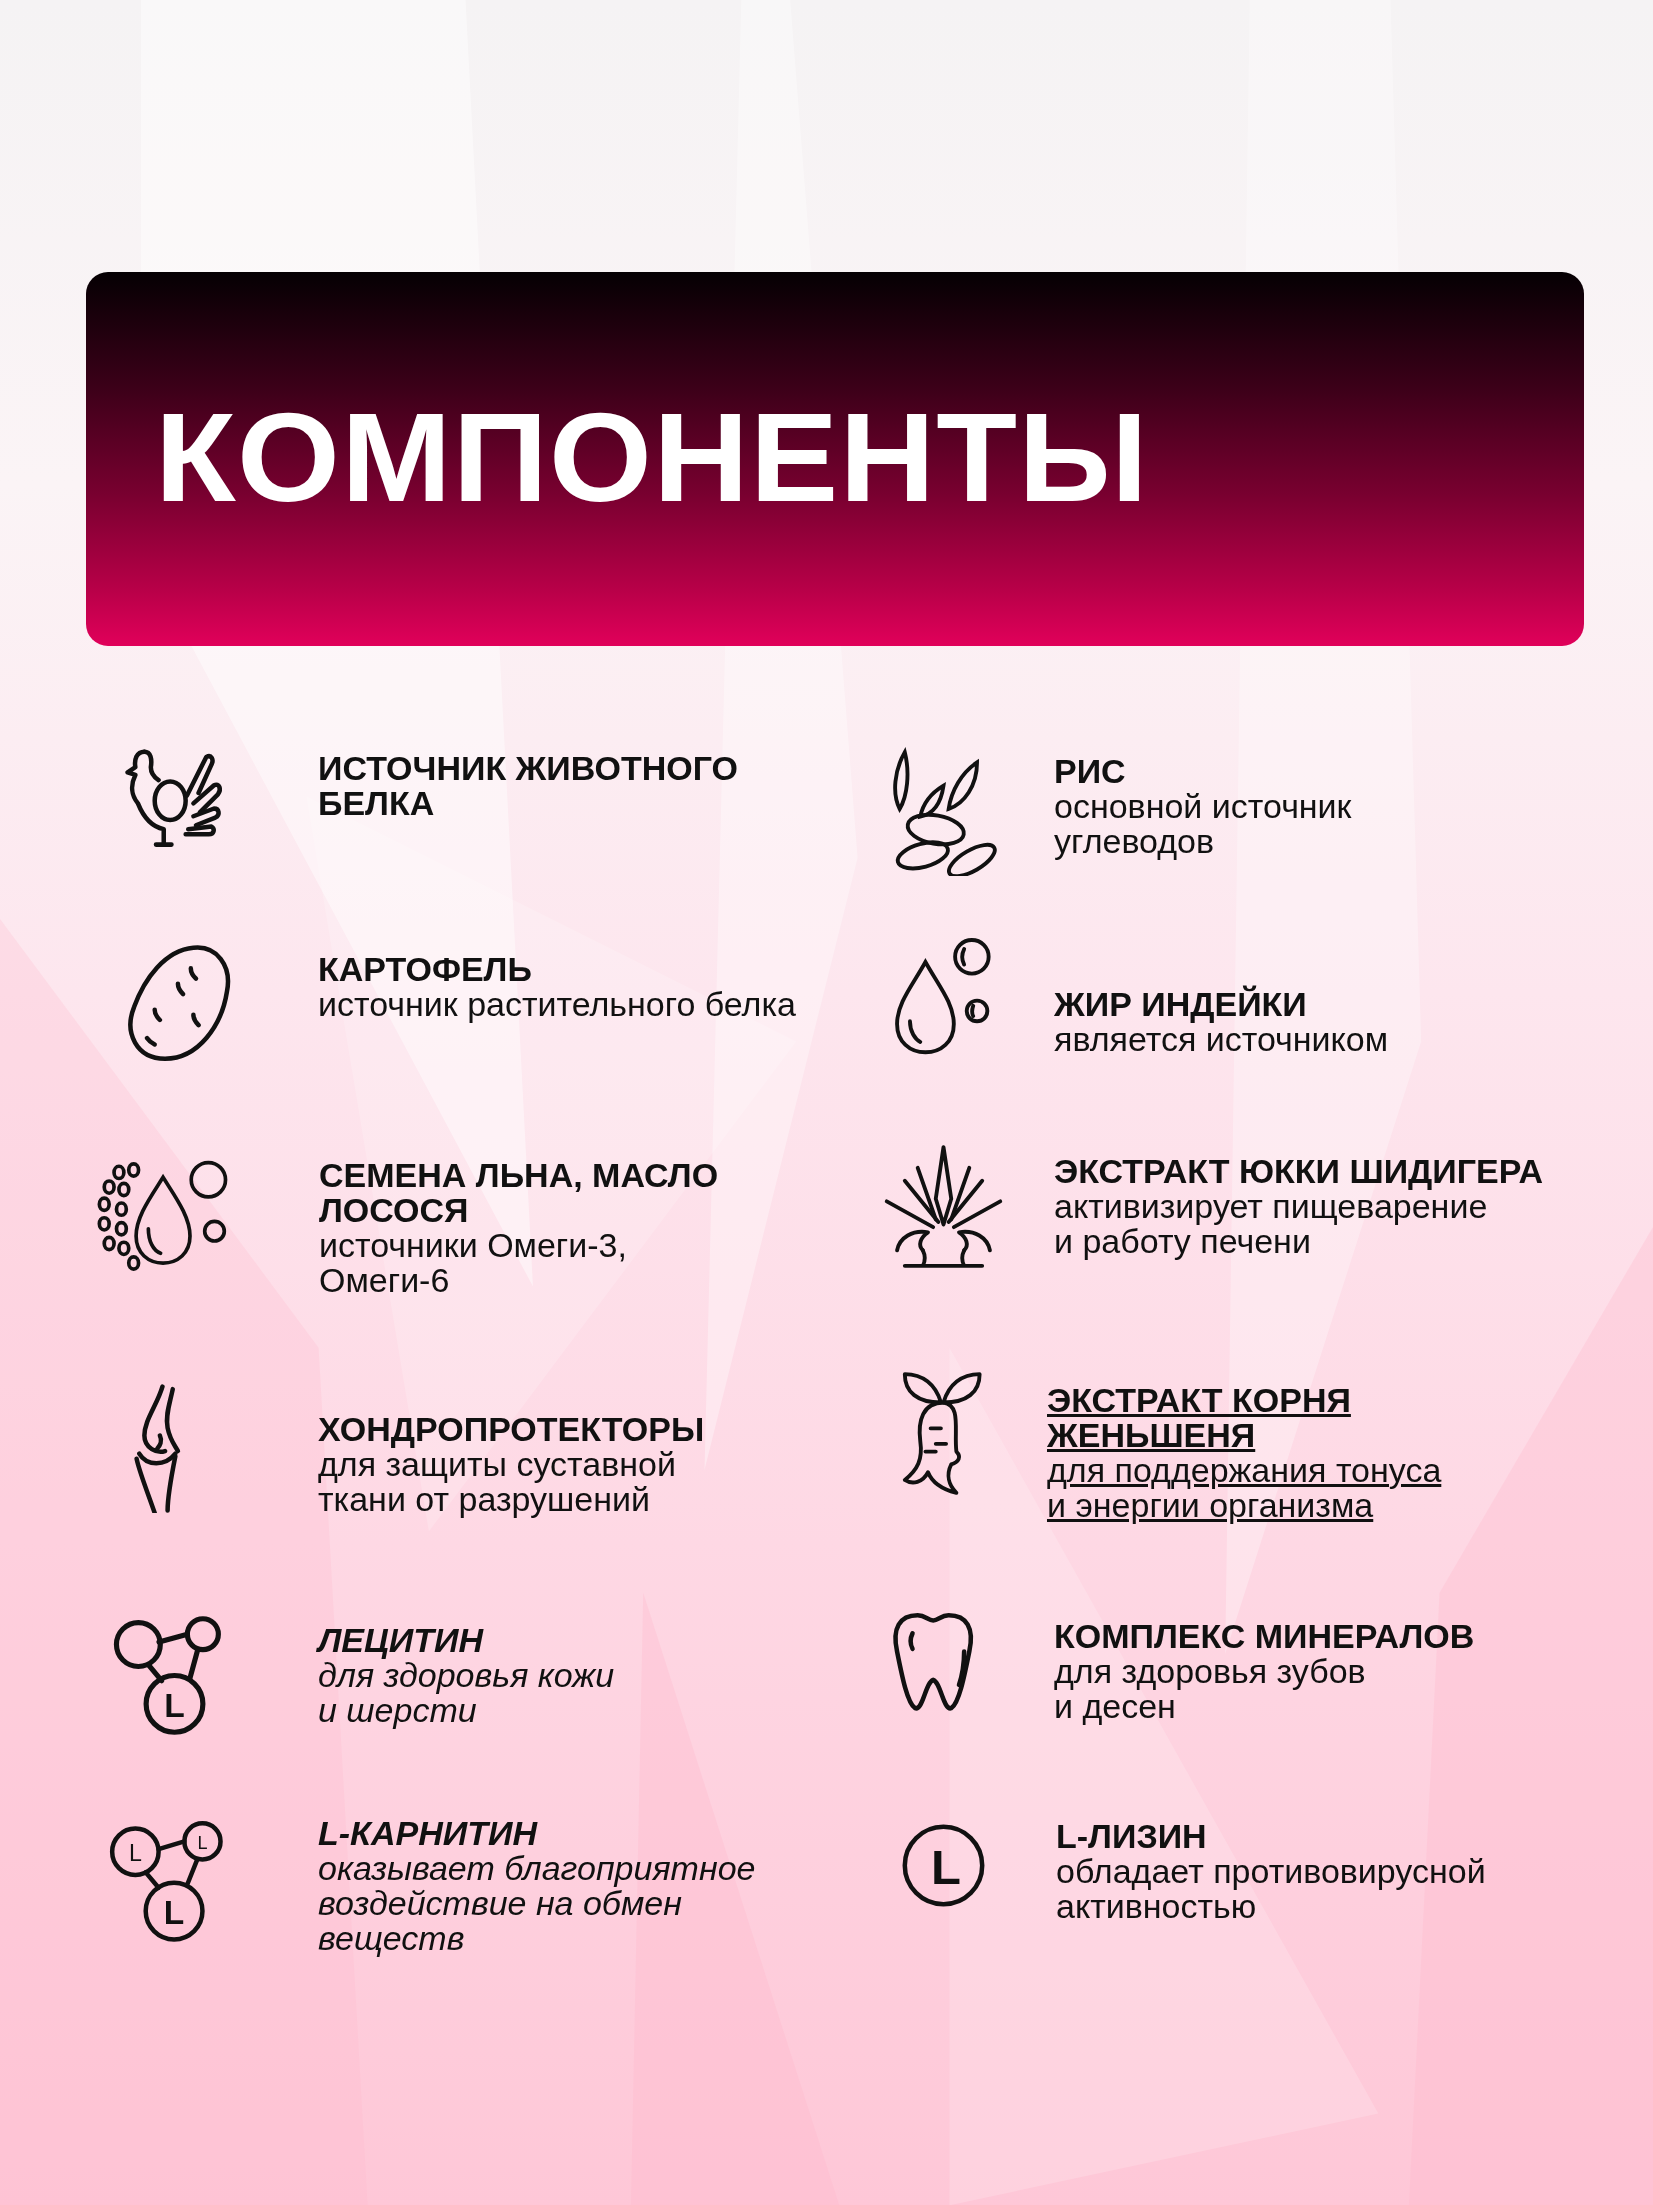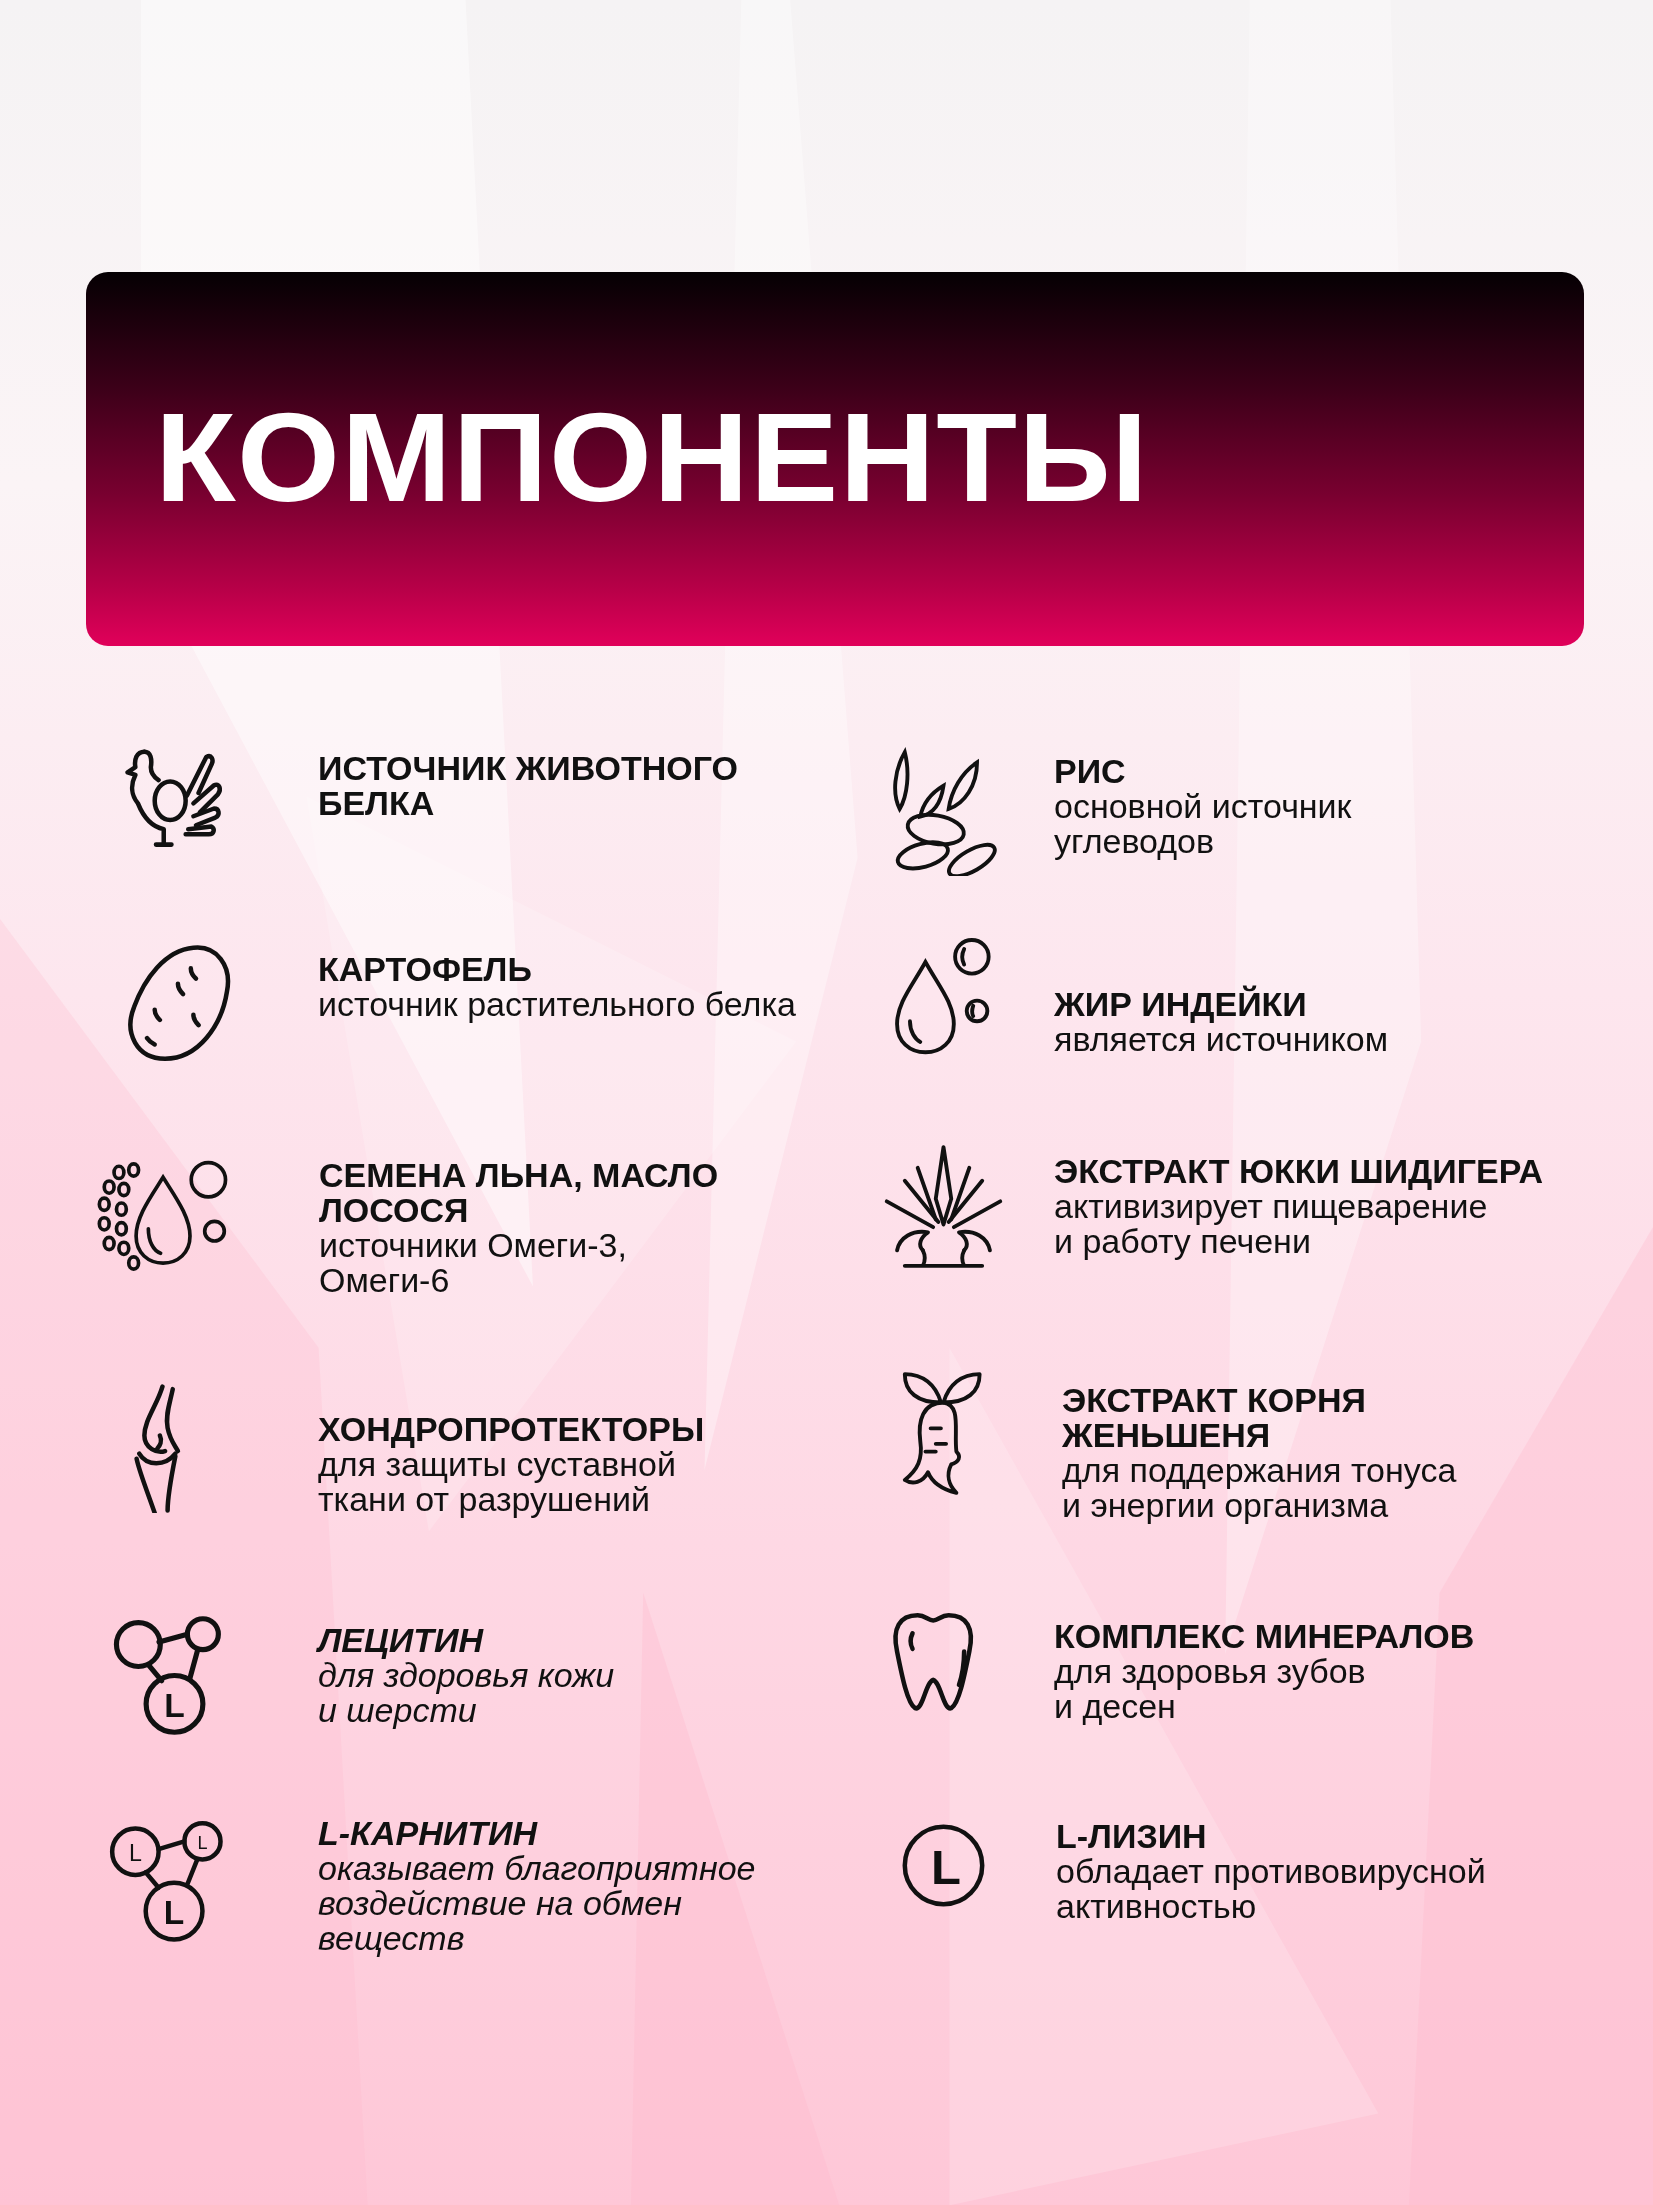--- a/index.html
+++ b/index.html
@@ -223,21 +223,21 @@
 
 <div class="item" style="left:870px; top:1369px;">
   <div class="icon" style="left:9.2px; top:0;">
     <svg viewBox="0 0 100 100" fill="none" stroke="#111" stroke-width="3" stroke-linecap="round" stroke-linejoin="round">
       <path d="M20 4 c0 14 10 22 28 22 c-4 -14 -14 -22 -28 -22 z"></path>
       <path d="M78 4 c0 14 -10 22 -28 22 c4 -14 14 -22 28 -22 z"></path>
       <path d="M50 26 c-16 0 -20 14 -18 30 c2 14 -2 22 -12 30 c6 4 14 2 18 -6 c4 10 14 14 22 16 c-6 -6 -8 -14 -4 -22 c6 -2 8 -6 4 -10 c-2 -16 4 -36 -10 -38 z"></path>
       <path d="M40 46 h8 M44 58 h8 M36 64 h8"></path>
     </svg>
   </div>
-  <div class="text" style="left:192px; top:13.5px; width:551px;">
+  <div class="text" style="left:177px; top:13.5px; width:551px;text-decoration:underline;">
     <div class="t-head">ЭКСТРАКТ КОРНЯ</div>
     <div class="t-head">ЖЕНЬШЕНЯ</div>
     <div class="t-body">для поддержания тонуса</div>
     <div class="t-body">и энергии организма</div>
   </div>
 </div>
 
 <div class="item" style="left:870px; top:1605px;">
   <div class="icon" style="left:9.2px; top:0;">
     <svg viewBox="0 0 100 100" fill="none" stroke="#111" stroke-width="3.5" stroke-linecap="round" stroke-linejoin="round">

